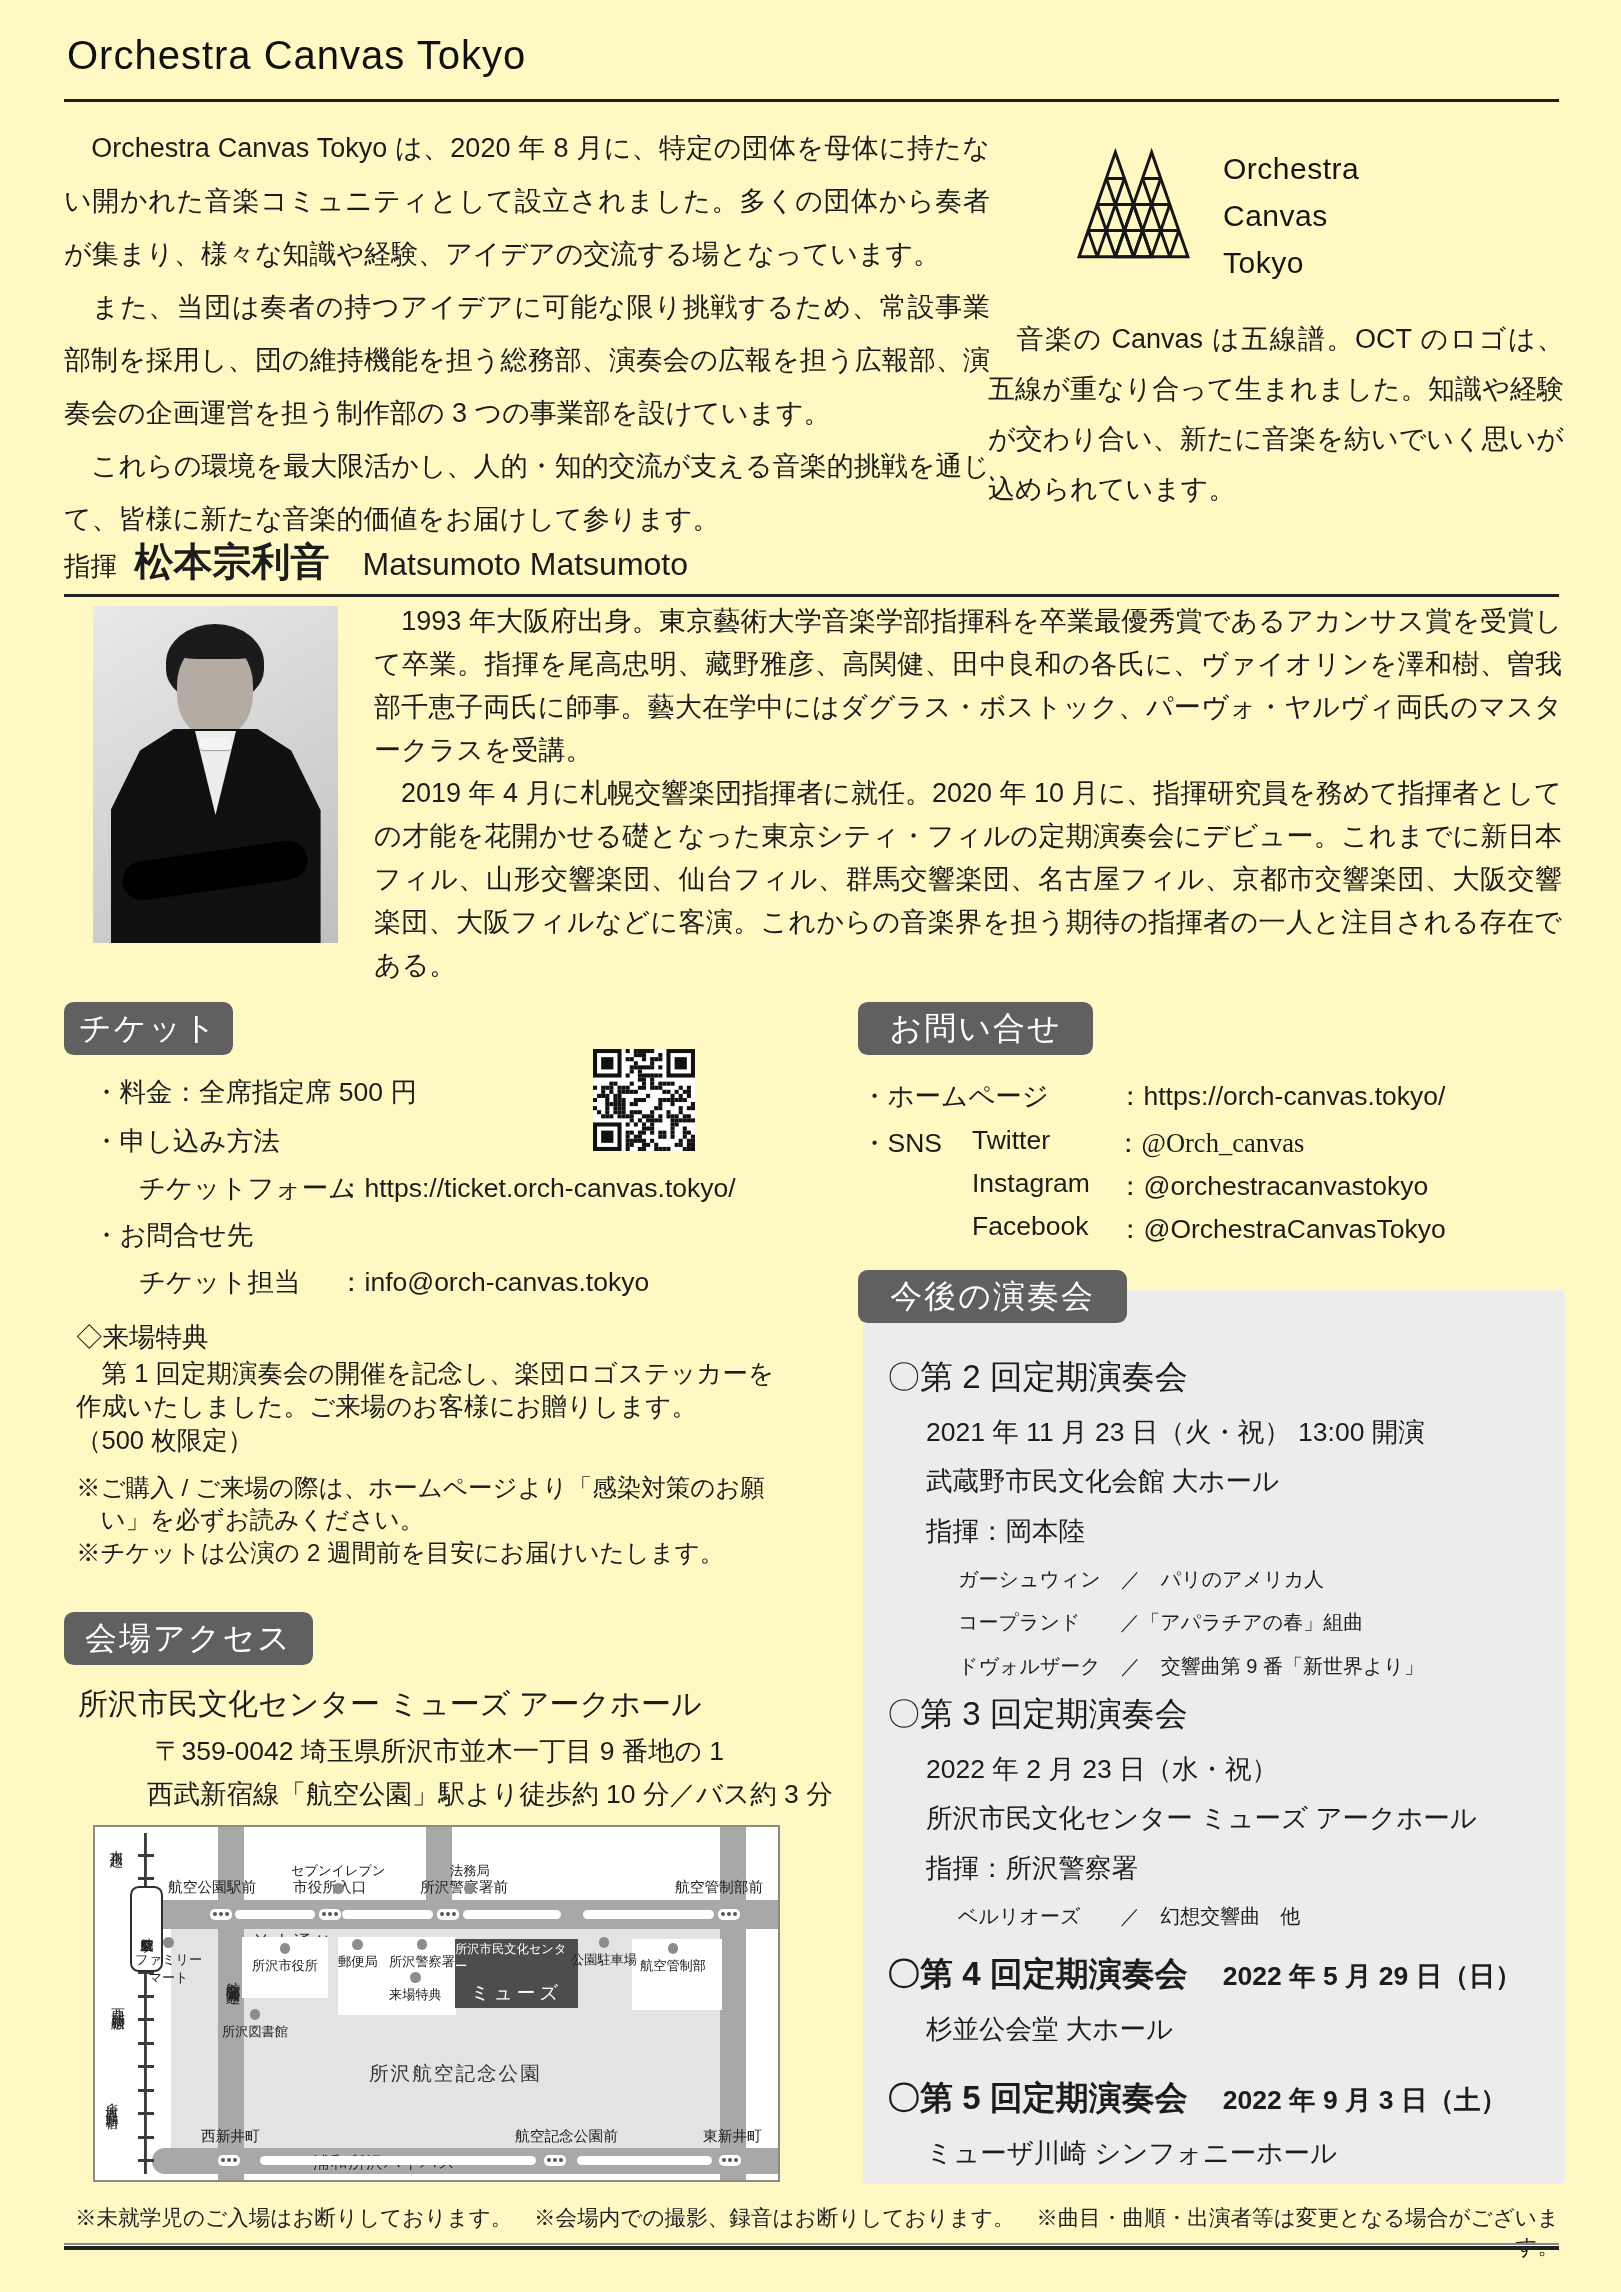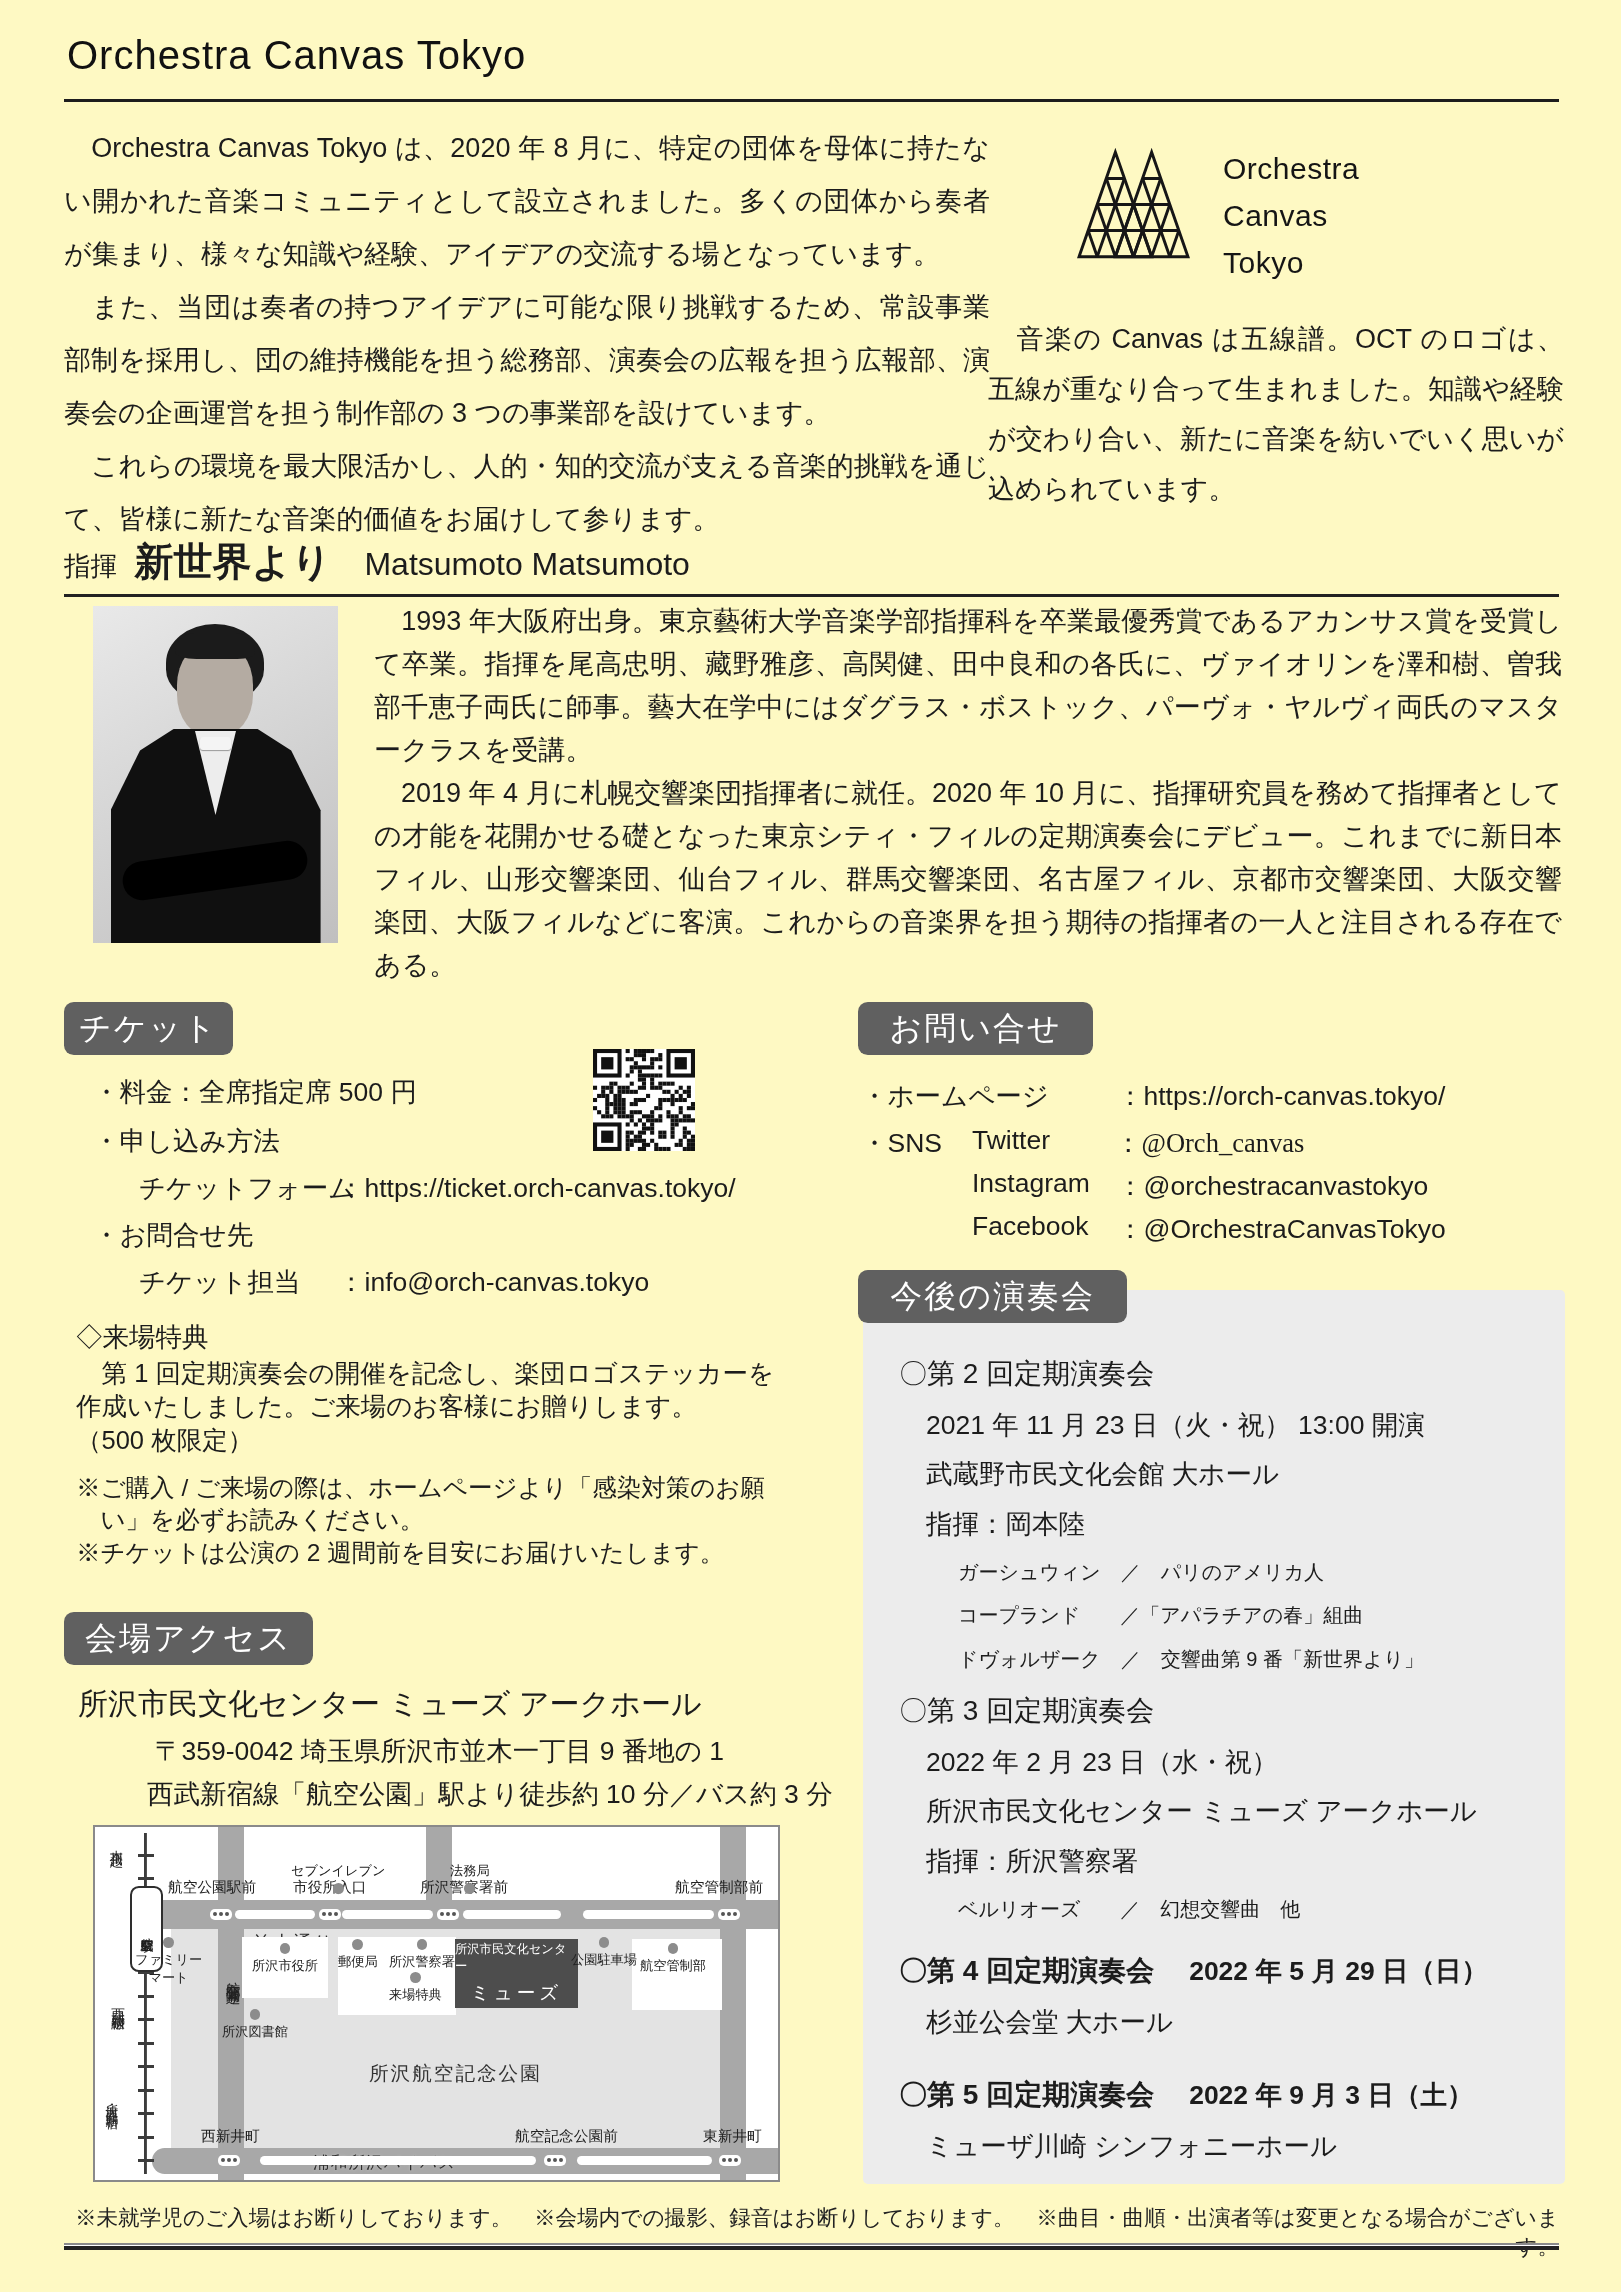--- a/index.html
+++ b/index.html
@@ -53,21 +53,21 @@
   .perk-limit{left:76px;top:1423px;font-size:25.5px;}
   .tnote{font-size:24.5px;line-height:32px;padding-left:24.5px;text-indent:-24.5px;}
 
   
   .crow-label{font-size:26.5px;}
   .crow-val{font-size:26.5px;}
 
   
   .up-box{left:863px;top:1290px;width:702px;height:894px;background:#ececec;border-radius:4.9px;}
   .concert{position:absolute;left:887px;width:667px;}
-  .c-title{font-size:28px;margin-left:12px;}
+  .c-title{font-size:33px;}
   .c-title-row{display:flex;align-items:baseline;font-weight:bold;}
   .c-date-inline{font-size:26.5px;margin-left:35px;}
   .c-line{font-size:26.5px;margin-left:39px;margin-top:13.7px;}
   .c-prog{font-size:20px;margin-left:71px;margin-top:16.7px;}
 
   
   .acc-venue{left:78px;top:1684px;font-size:30px;}
   .acc-addr{left:155px;top:1733px;font-size:26.5px;}
   .acc-route{left:147px;top:1776px;font-size:26.5px;}
 
@@ -130,21 +130,21 @@
   </div>
   <div class="abs logo-word">
     <div>Orchestra</div>
     <div>Canvas</div>
     <div>Tokyo</div>
   </div>
   <div class="abs logo-caption">　音楽の Canvas は五線譜。OCT のロゴは、五線が重なり合って生まれました。知識や経験が交わり合い、新たに音楽を紡いでいく思いが込められています。</div>
 
   <div class="abs cond-head">
     <span class="cond-role">指揮</span>
-    <span class="cond-name">新世界より</span>
+    <span class="cond-name">松本宗利音</span>
     <span class="cond-name-en">Matsumoto Matsumoto</span>
   </div>
   <div class="abs cond-rule"></div>
 
   <div class="abs photo">
     <div class="hair"></div>
     <div class="head"></div>
     <div class="fringe"></div>
     <div class="torso"></div>
     <div class="shirt"></div>

